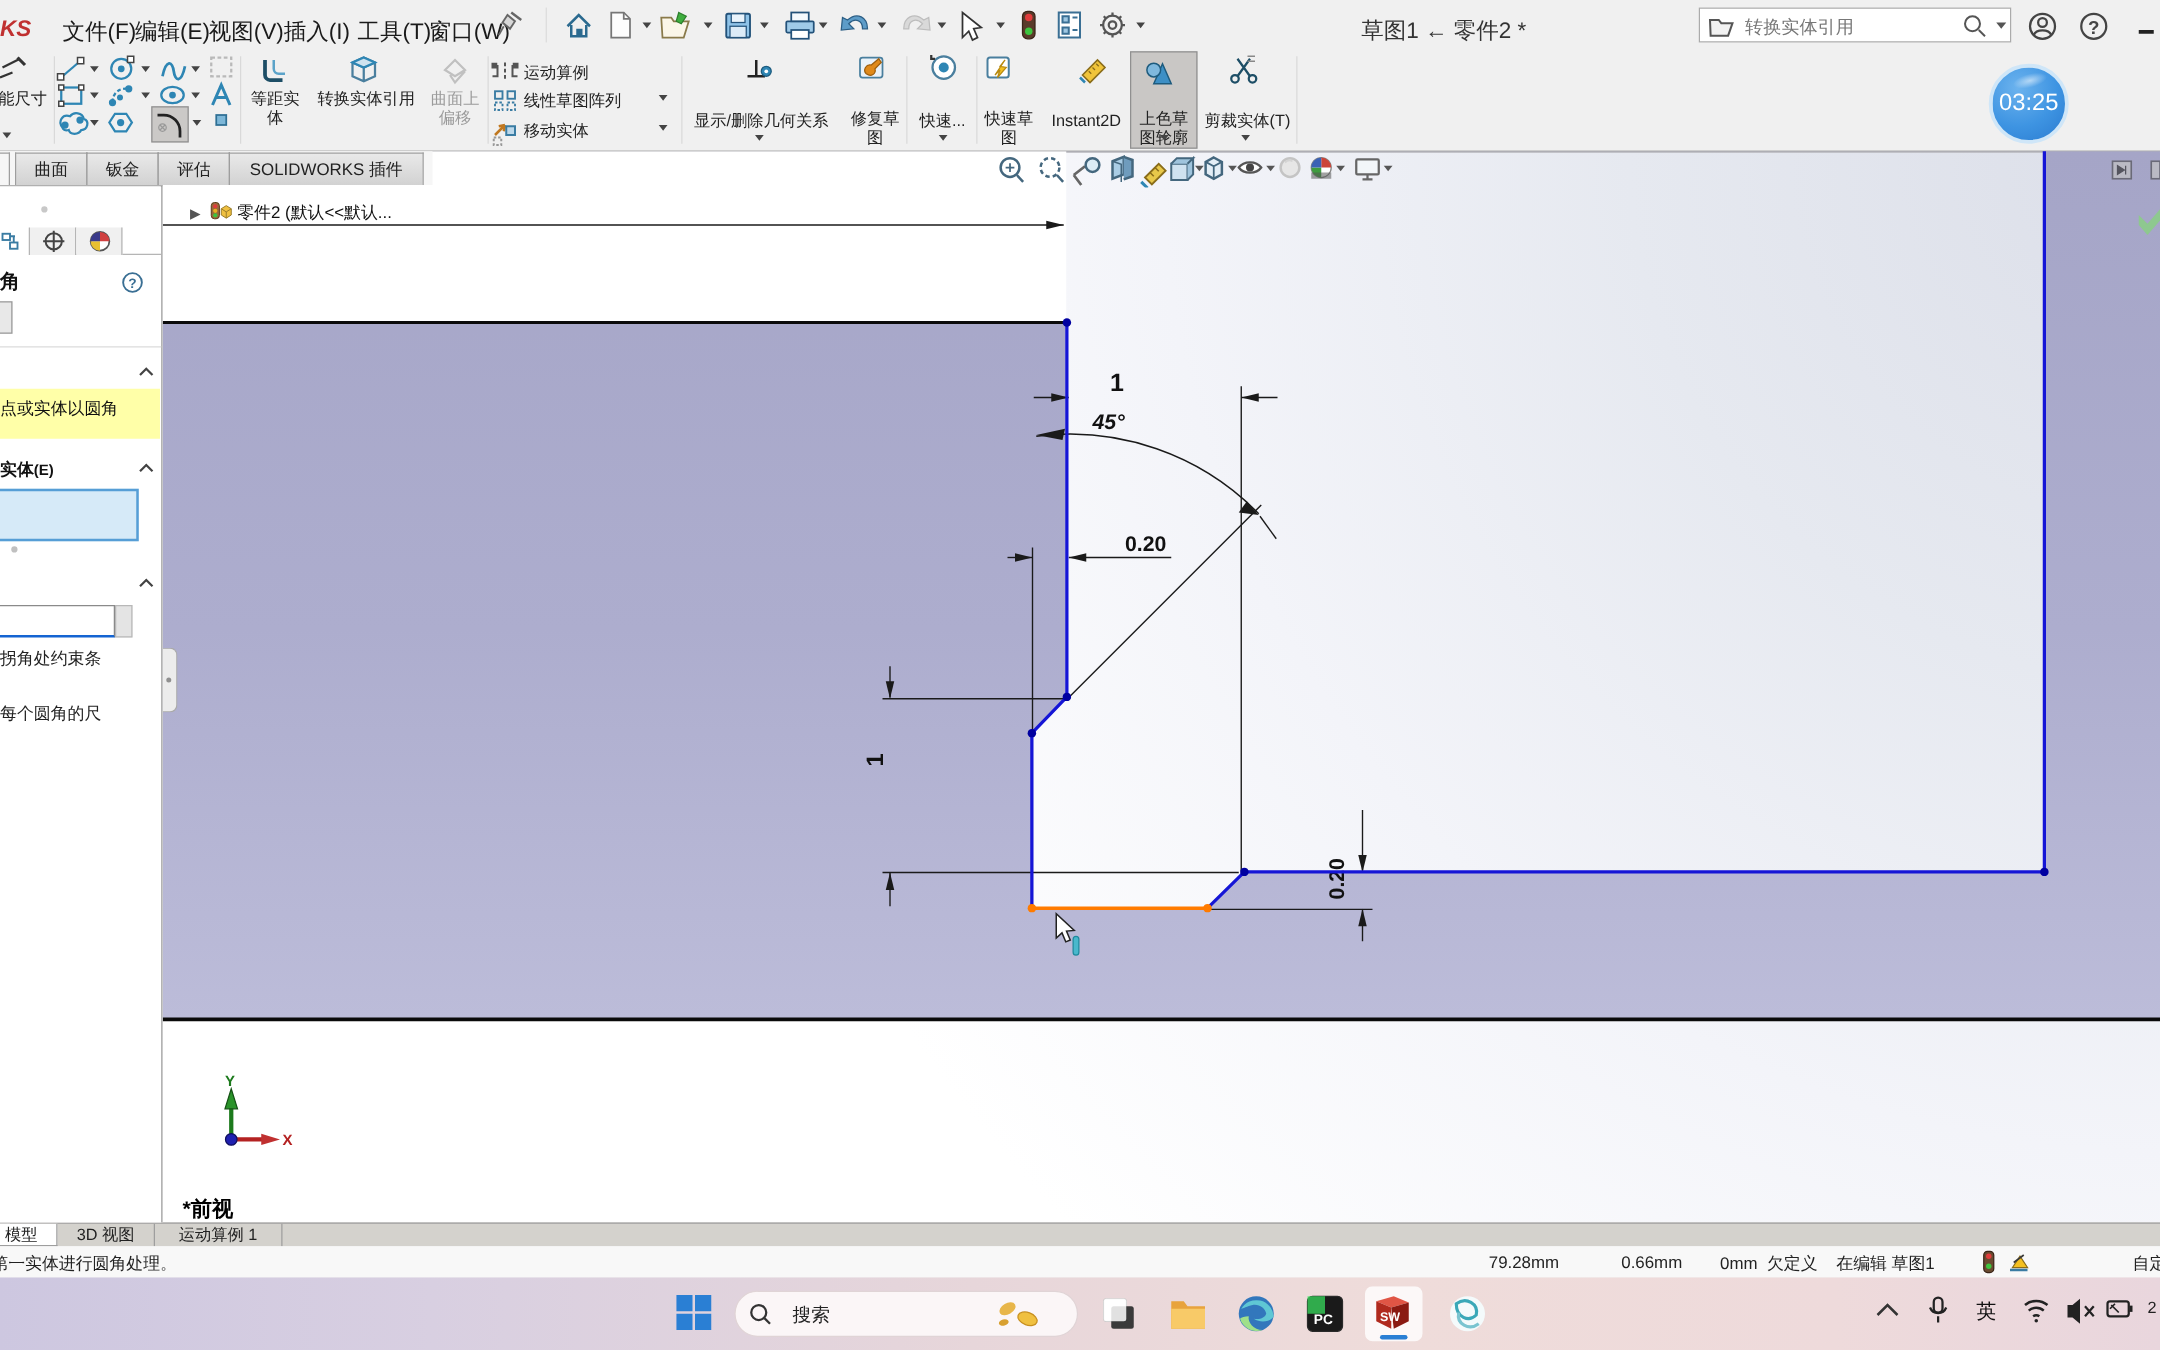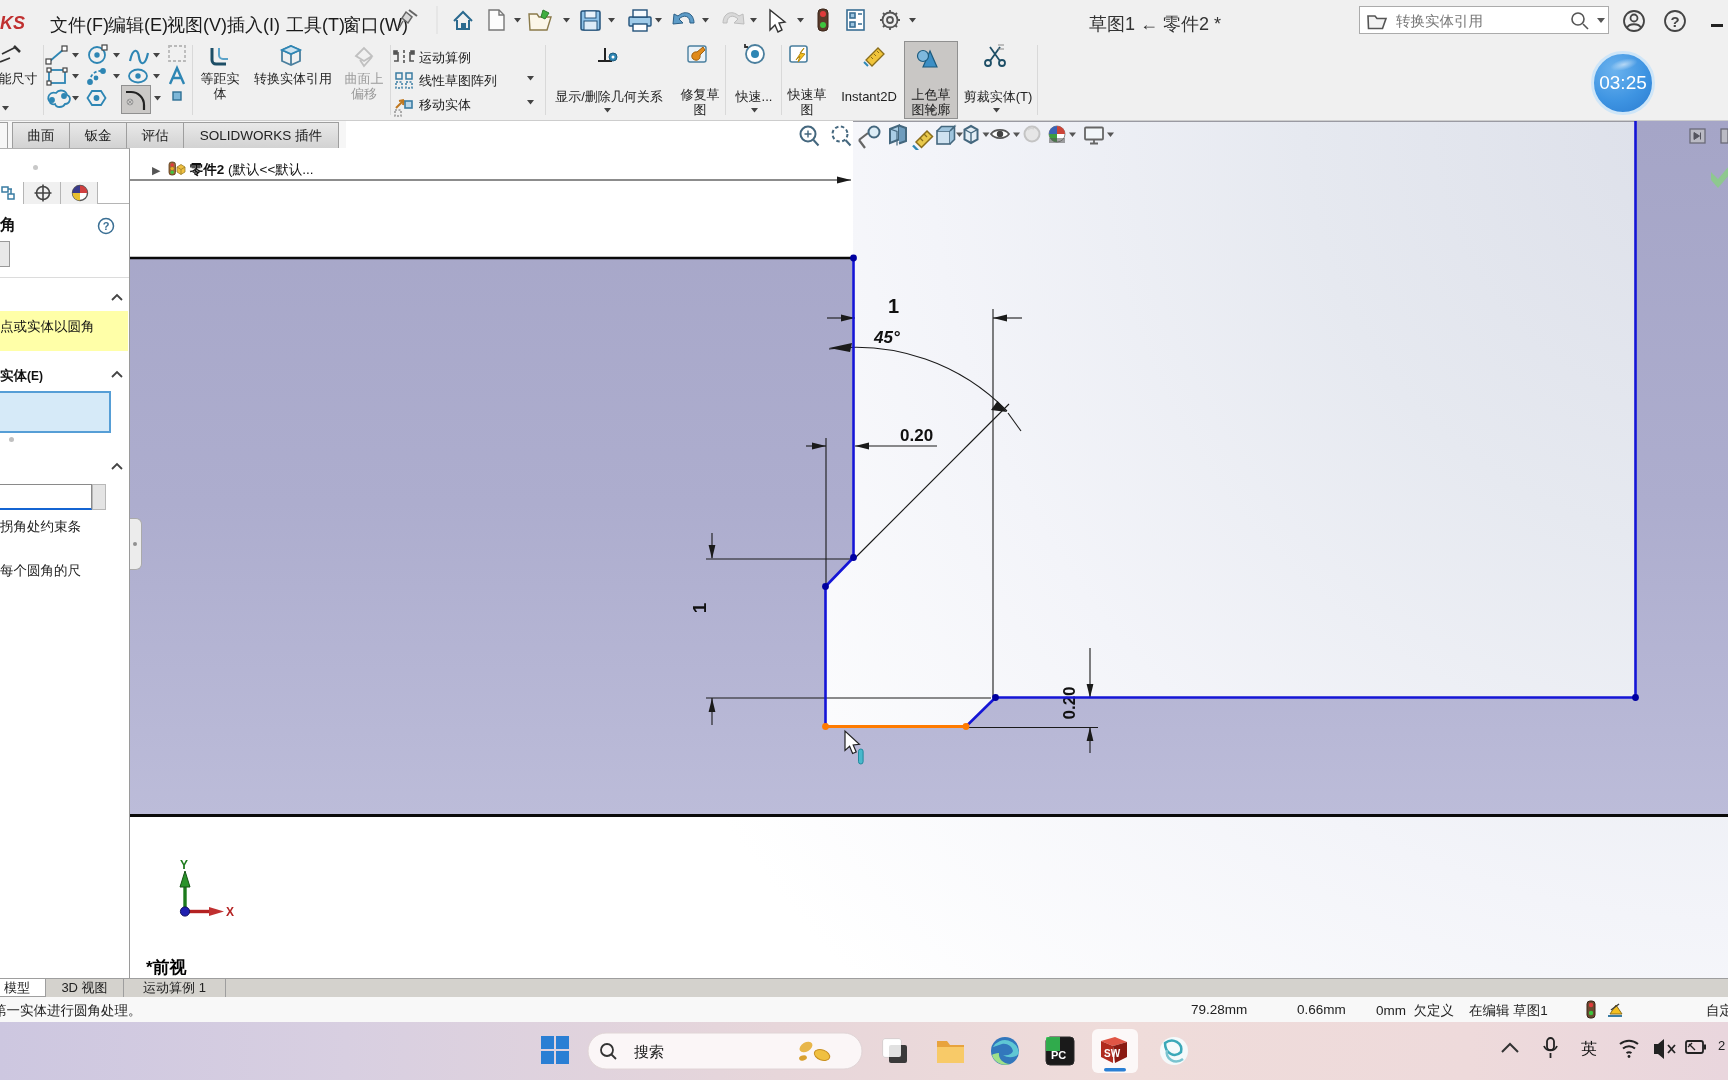--- a/index.html
+++ b/index.html
@@ -446,21 +446,21 @@
 <div class="abs" style="left:152px; top:160px; font-size:13.5px; color:#111;">
   <span style="color:#555; font-size:11px;">▶</span>&nbsp;
   <svg width="18" height="17" viewBox="0 0 18 17" style="vertical-align:-3px;">
     <rect x="1" y="2" width="6.5" height="13" rx="2.6" fill="#9a6a3a" stroke="#5a3a1a" stroke-width="0.8"></rect>
     <circle cx="4.2" cy="5" r="1.7" fill="#e03c3c"></circle>
     <circle cx="4.2" cy="8.6" r="1.7" fill="#e8b020"></circle>
     <circle cx="4.2" cy="12.2" r="1.7" fill="#3ec43e"></circle>
     <path d="M9,7 l4,-2.5 4,2.5 v5 l-4,2.5 -4,-2.5 z" fill="#f0c040" stroke="#9a7d2a" stroke-width="0.8"></path>
     <path d="M9,7 l4,2.5 4,-2.5 M13,9.5 v5" fill="none" stroke="#9a7d2a" stroke-width="0.8"></path>
   </svg>
-  <b style="font-weight:bold;">零件2</b>&nbsp;(默认&lt;&lt;默认...
+  <b style="font-weight:normal;">零件2</b>&nbsp;(默认&lt;&lt;默认...
 </div>
 <div id="panel">
   <div class="abs" style="left:33px; top:16px; width:5px; height:5px; border-radius:50%; background:#c8c8c8;"></div>
 
   <div class="abs" style="left:0; top:33px; width:129px; height:22px; border-bottom:1px solid #b5b5b5;">
     <div class="abs" style="left:0; top:0; width:24px; height:22px; border-right:1px solid #b5b5b5; background:#fff;"></div>
     <div class="abs" style="left:24px; top:0; width:37px; height:22px; border-right:1px solid #b5b5b5; background:#f0f0f0;"></div>
     <div class="abs" style="left:61px; top:0; width:37px; height:22px; border-right:1px solid #b5b5b5; background:#f0f0f0;"></div>
     <svg class="abs" style="left:0;top:0" width="129" height="22" viewBox="0 0 129 22">
       <g fill="none" stroke="#3a7ca3" stroke-width="1.5">

